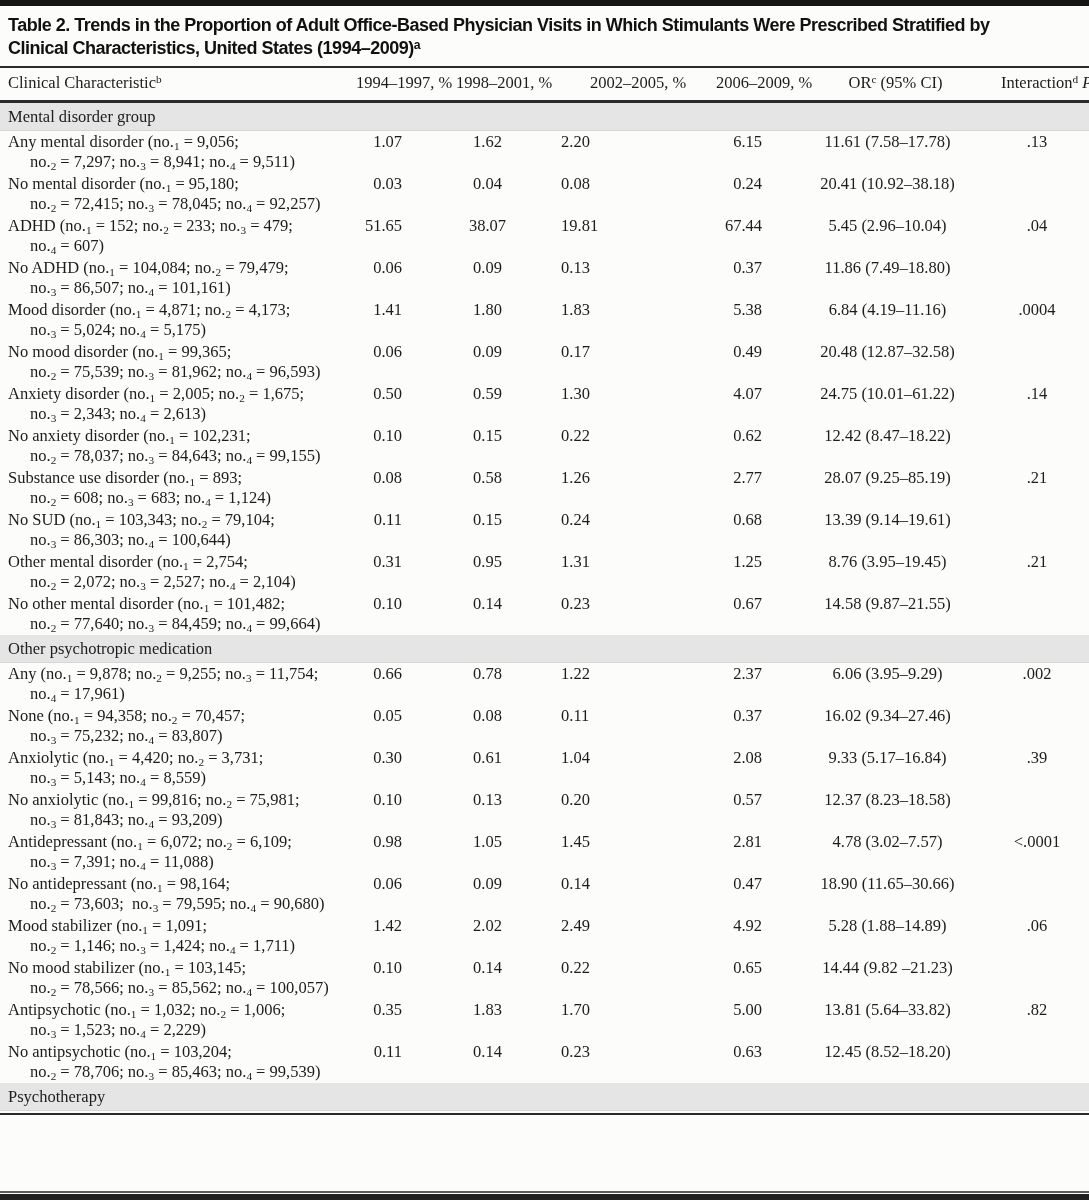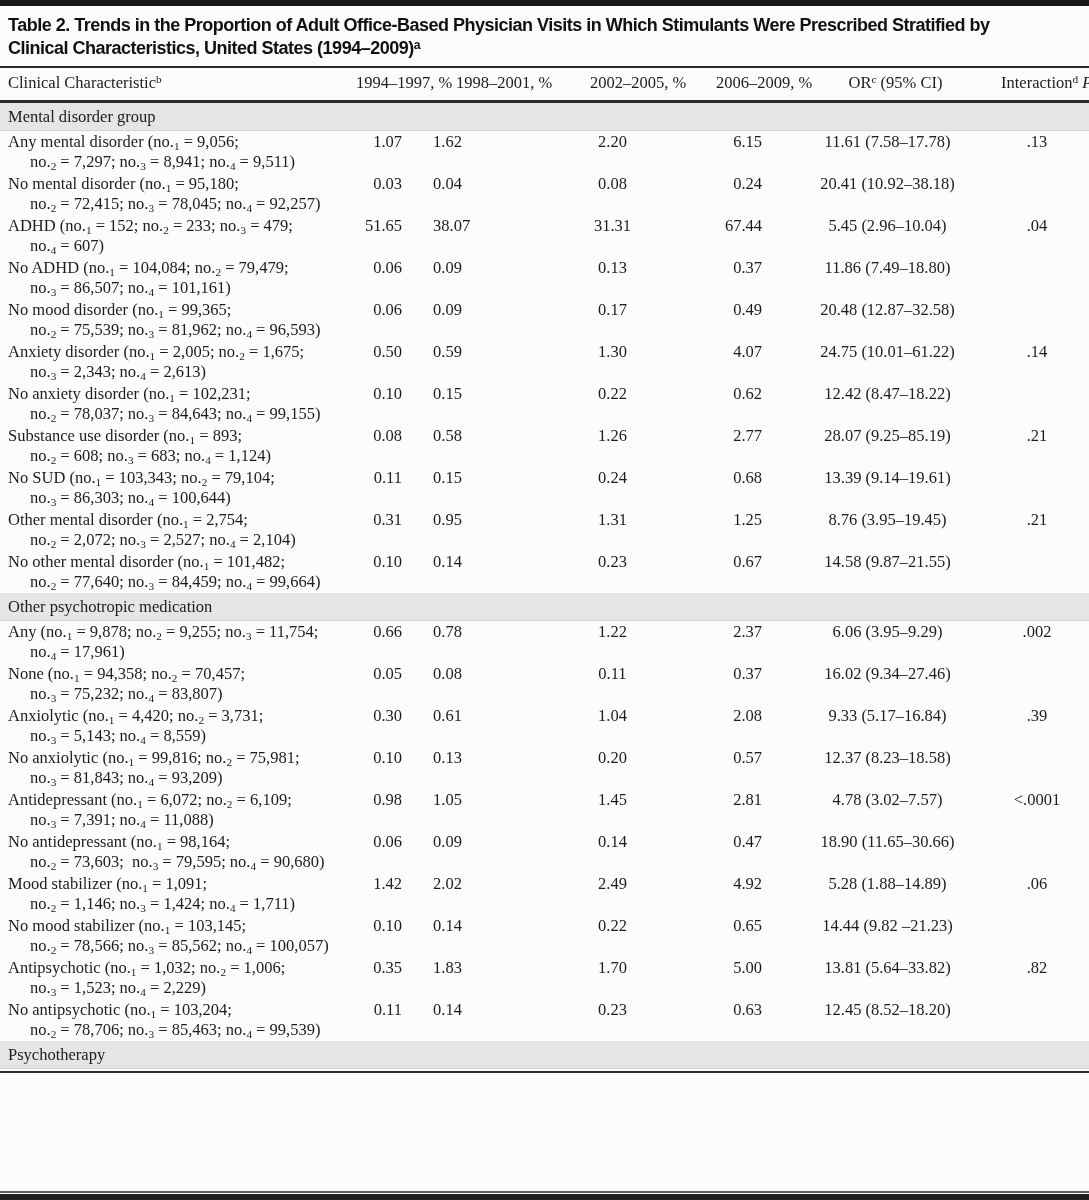--- a/index.html
+++ b/index.html
@@ -27,22 +27,22 @@
   }
   thead th.h-char { text-align:left; padding-left:8px; }
   thead th.h-int { text-align:right; padding-right:6px; }
   tr.section-row td {
     background:#e5e5e5; font-size:16.5px; line-height:25px; height:25px;
     padding:1px 0 1px 8px; border-bottom:1px solid #d6d6d6;
   }
   tbody td { vertical-align:top; font-size:16.5px; line-height:20px; padding-top:1px; }
   td.cell-label { padding-left:30px; text-indent:-22px; white-space:pre;margin-top:20px; }
   td.cell-p1 { text-align:right; padding-right:30px; }
-  td.cell-p2 { text-align:left; padding-right:18px; }
-  td.cell-p3 { text-align:center; padding-right:36px; }
+  td.cell-p2 { text-align:center; padding-right:18px; }
+  td.cell-p3 { text-align:left; padding-right:36px; }
   td.cell-p4 { text-align:right; padding-right:28px; }
   td.cell-or { text-align:center; }
   td.cell-int { text-align:center; }
   tbody tr.data-row { height:40px; }
   .rule-bottom { border:none; border-top:2px solid #2b2b2b; margin:2px 0 0 0; }
   .botbar { position:absolute; left:0; bottom:0; width:100%; height:6px;
     background:#1f1f1f; border-top:1px solid #fcfcfa; box-shadow:0 -2px 0 #5a5a5a; }
   sub { font-size:68%; vertical-align:baseline; position:relative; top:0.28em; line-height:0; }
   sup { font-size:68%; vertical-align:baseline; position:relative; top:-0.45em; line-height:0; }
 </style>
@@ -102,37 +102,47 @@
     <td class="cell-p4">0.24</td>
     <td class="cell-or">20.41 (10.92–38.18)</td>
     <td class="cell-int"></td>
   </tr>
 
   <tr class="data-row">
     <td class="cell-label">ADHD (no.<sub>1</sub> = 152; no.<sub>2</sub> = 233; no.<sub>3</sub> = 479;
 no.<sub>4</sub> = 607)</td>
     <td class="cell-p1">51.65</td>
     <td class="cell-p2">38.07</td>
-    <td class="cell-p3">31.31</td>
+    <td class="cell-p3">19.81</td>
     <td class="cell-p4">67.44</td>
     <td class="cell-or">5.45 (2.96–10.04)</td>
     <td class="cell-int">.04</td>
   </tr>
 
   <tr class="data-row">
     <td class="cell-label">No ADHD (no.<sub>1</sub> = 104,084; no.<sub>2</sub> = 79,479;
 no.<sub>3</sub> = 86,507; no.<sub>4</sub> = 101,161)</td>
     <td class="cell-p1">0.06</td>
     <td class="cell-p2">0.09</td>
     <td class="cell-p3">0.13</td>
     <td class="cell-p4">0.37</td>
     <td class="cell-or">11.86 (7.49–18.80)</td>
     <td class="cell-int"></td>
   </tr>
 
+  <tr class="data-row">
+    <td class="cell-label">Mood disorder (no.<sub>1</sub> = 4,871; no.<sub>2</sub> = 4,173;
+no.<sub>3</sub> = 5,024; no.<sub>4</sub> = 5,175)</td>
+    <td class="cell-p1">1.41</td>
+    <td class="cell-p2">1.80</td>
+    <td class="cell-p3">1.83</td>
+    <td class="cell-p4">5.38</td>
+    <td class="cell-or">6.84 (4.19–11.16)</td>
+    <td class="cell-int">.0004</td>
+  </tr>
 
   <tr class="data-row">
     <td class="cell-label">No mood disorder (no.<sub>1</sub> = 99,365;
 no.<sub>2</sub> = 75,539; no.<sub>3</sub> = 81,962; no.<sub>4</sub> = 96,593)</td>
     <td class="cell-p1">0.06</td>
     <td class="cell-p2">0.09</td>
     <td class="cell-p3">0.17</td>
     <td class="cell-p4">0.49</td>
     <td class="cell-or">20.48 (12.87–32.58)</td>
     <td class="cell-int"></td>

